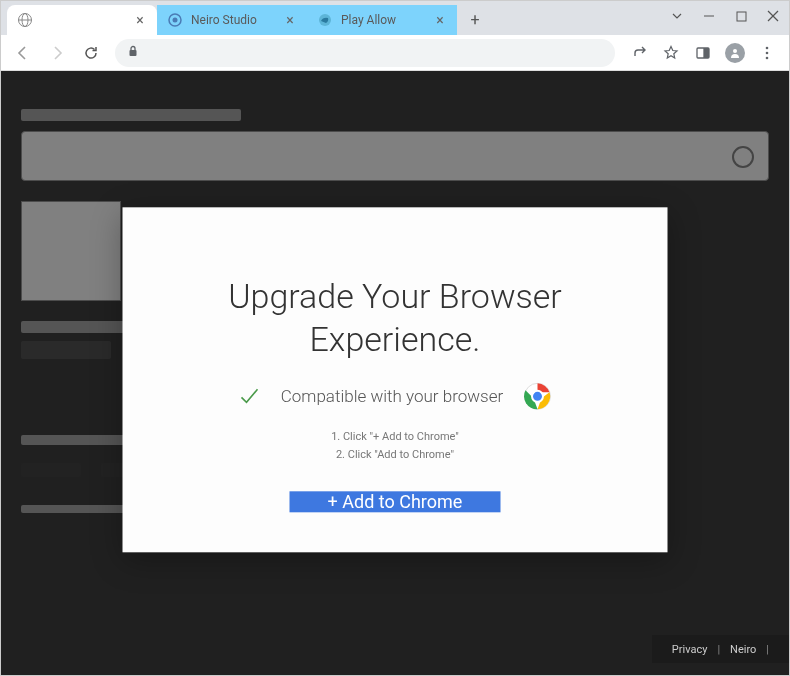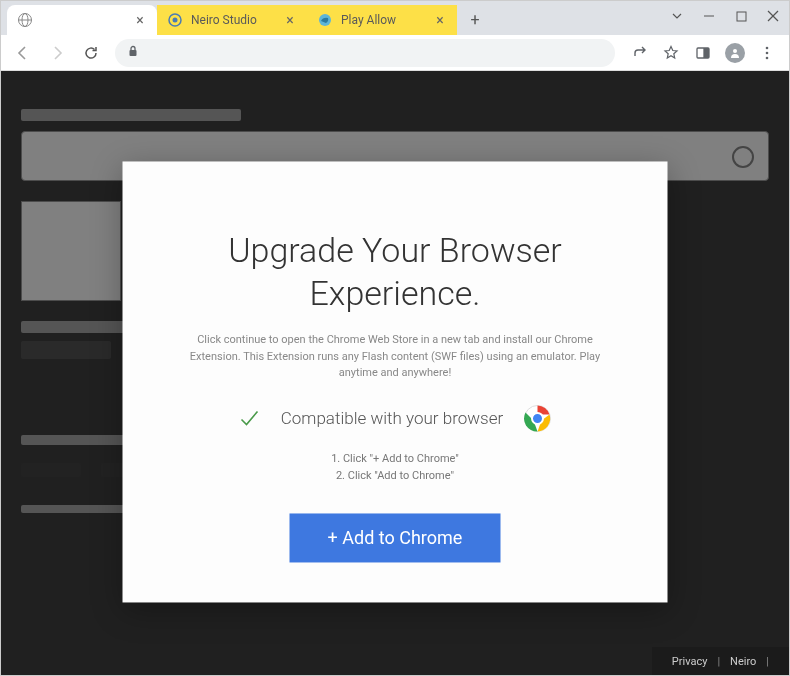--- a/index.html
+++ b/index.html
@@ -2,21 +2,21 @@
 <html><head>
 <meta charset="utf-8">
 <style>
 * { margin: 0; padding: 0; box-sizing: border-box; font-family: -apple-system, "Segoe UI", Roboto, Arial, sans-serif; }
 html, body { width: 790px; height: 676px; overflow: hidden; background: #fff; }
 
 .window { width: 790px; height: 676px; border: 1px solid #ccc; display: flex; flex-direction: column; background: #fff; }
 
 .titlebar { height: 34px; background: #dee1e6; display: flex; align-items: flex-end; padding-left: 6px; position: relative; }
 .tab { height: 30px; background: #fff; border-radius: 8px 8px 0 0; display: flex; align-items: center; padding: 0 10px; font-size: 12px; color: #444; min-width: 150px; margin-right: 0; position: relative; }
-.tab.inactive { background: #fde047; border-radius: 0; }
+.tab.inactive { background: #7dd3fc; border-radius: 0; }
 .tab .favicon { width: 16px; height: 16px; margin-right: 8px; display: flex; align-items: center; justify-content: center; }
 .tab .tab-close { margin-left: auto; width: 14px; height: 14px; display: flex; align-items: center; justify-content: center; color: #666; font-size: 14px; }
 .tab.inactive .tab-title { color: #5a5a5a; }
 .new-tab-btn { width: 28px; height: 28px; display: flex; align-items: center; justify-content: center; color: #555; font-size: 16px; margin-left: 4px; margin-bottom: 2px; }
 .win-controls { position: absolute; right: 0; top: 0; height: 30px; display: flex; }
 .win-btn { width: 32px; height: 30px; display: flex; align-items: center; justify-content: center; color: #555; }
 
 .toolbar { height: 36px; background: #fff; border-bottom: 1px solid #ddd; display: flex; align-items: center; padding: 0 8px; gap: 6px; }
 .nav-btn { width: 28px; height: 28px; display: flex; align-items: center; justify-content: center; color: #999; }
 .nav-btn.enabled { color: #555; }
@@ -37,23 +37,23 @@
 .watermark { position: absolute; inset: 0; display: flex; align-items: center; justify-content: center; pointer-events: none; }
 .watermark svg { opacity: 0.12; }
 
 .dialog { position: absolute; left: 50%; top: 50%; transform: translate(-50%, -48%); width: 545px; background: #fdfdfd; box-shadow: 0 8px 30px rgba(0,0,0,0.3); padding: 40px 40px 40px; text-align: center; }
 .dialog h1 { font-size: 34px; font-weight: 300; color: #333; line-height: 1.25; margin-top: 28px; }
 .dialog .subtitle { font-size: 16px; font-weight: 300; color: #999; margin-top: 10px; }
 .dialog .body-text { font-size: 11px; color: #888; line-height: 1.5; margin-top: 18px; padding: 0 10px; }
 .dialog .compat { display: flex; align-items: center; justify-content: center; gap: 20px; margin-top: 22px; }
 .dialog .compat-text { font-size: 17px; font-weight: 300; color: #555; }
 .dialog .steps { font-size: 11px; color: #777; margin-top: 18px; line-height: 1.6; }
-.dialog .cta { display: inline-block; margin-top: 28px; background: #3e78e0; color: #fff; font-size: 18px; font-weight: 400; padding: 14px 38px; border: none; }
-
-.footer { position: absolute; bottom: 0; right: 0; height: 28px; background: rgba(0,0,0,0.15); color: #aaa; font-size: 11px; display: flex; align-items: center; padding: 0 20px; gap: 10px; }
+.dialog .cta { display: inline-block; margin-top: 28px; background: #3e78e0; color: #fff; font-size: 18px; font-weight: 400; padding: 0 38px; border: none; }
+
+.footer { position: absolute; bottom: 12px; right: 0; height: 28px; background: rgba(0,0,0,0.15); color: #aaa; font-size: 11px; display: flex; align-items: center; padding: 0 20px; gap: 10px; }
 .footer span { color: #ccc; }
 .footer .sep { color: #888; }
 
 .checkmark { width: 22px; height: 22px; }
 .chrome-icon { width: 28px; height: 28px; }
 .avatar-circle { width: 20px; height: 20px; border-radius: 50%; background: #9aa0a6; display:flex;align-items:center;justify-content:center; }
 </style>
 </head>
 <body>
 
@@ -208,21 +208,20 @@
           <circle cx="126" cy="95" r="12" fill="#d06030"></circle>
           <circle cx="185" cy="85" r="7" fill="#d06030"></circle>
           <circle cx="160" cy="135" r="9" fill="#d06030"></circle>
         </g>
         <text x="100" y="270" font-size="70" font-style="italic" font-weight="bold" fill="#d06030" opacity="0.7" font-family="Arial">risk.com</text>
       </svg>
     </div>
 
     <div class="dialog">
       <h1>Upgrade Your Browser Experience.</h1>
-      <div class="body-text">Click continue to open the Chrome Web Store in a new tab and install our Chrome Extension. This Extension runs any Flash content (SWF files) using an emulator. Play anytime and anywhere!</div>
       <div class="compat">
         <span class="checkmark">
           <svg width="22" height="22" viewBox="0 0 22 22">
               <path d="M3 12l5 5L19 4" stroke="#4a9a4a" stroke-width="1.6" fill="none"></path>
             </svg>
         </span>
         <span class="compat-text">Compatible with your browser</span>
         <span class="chrome-icon">
           <svg width="28" height="28" viewBox="0 0 28 28">
             <circle cx="14" cy="14" r="13" fill="#fff" stroke="#ddd"></circle>

